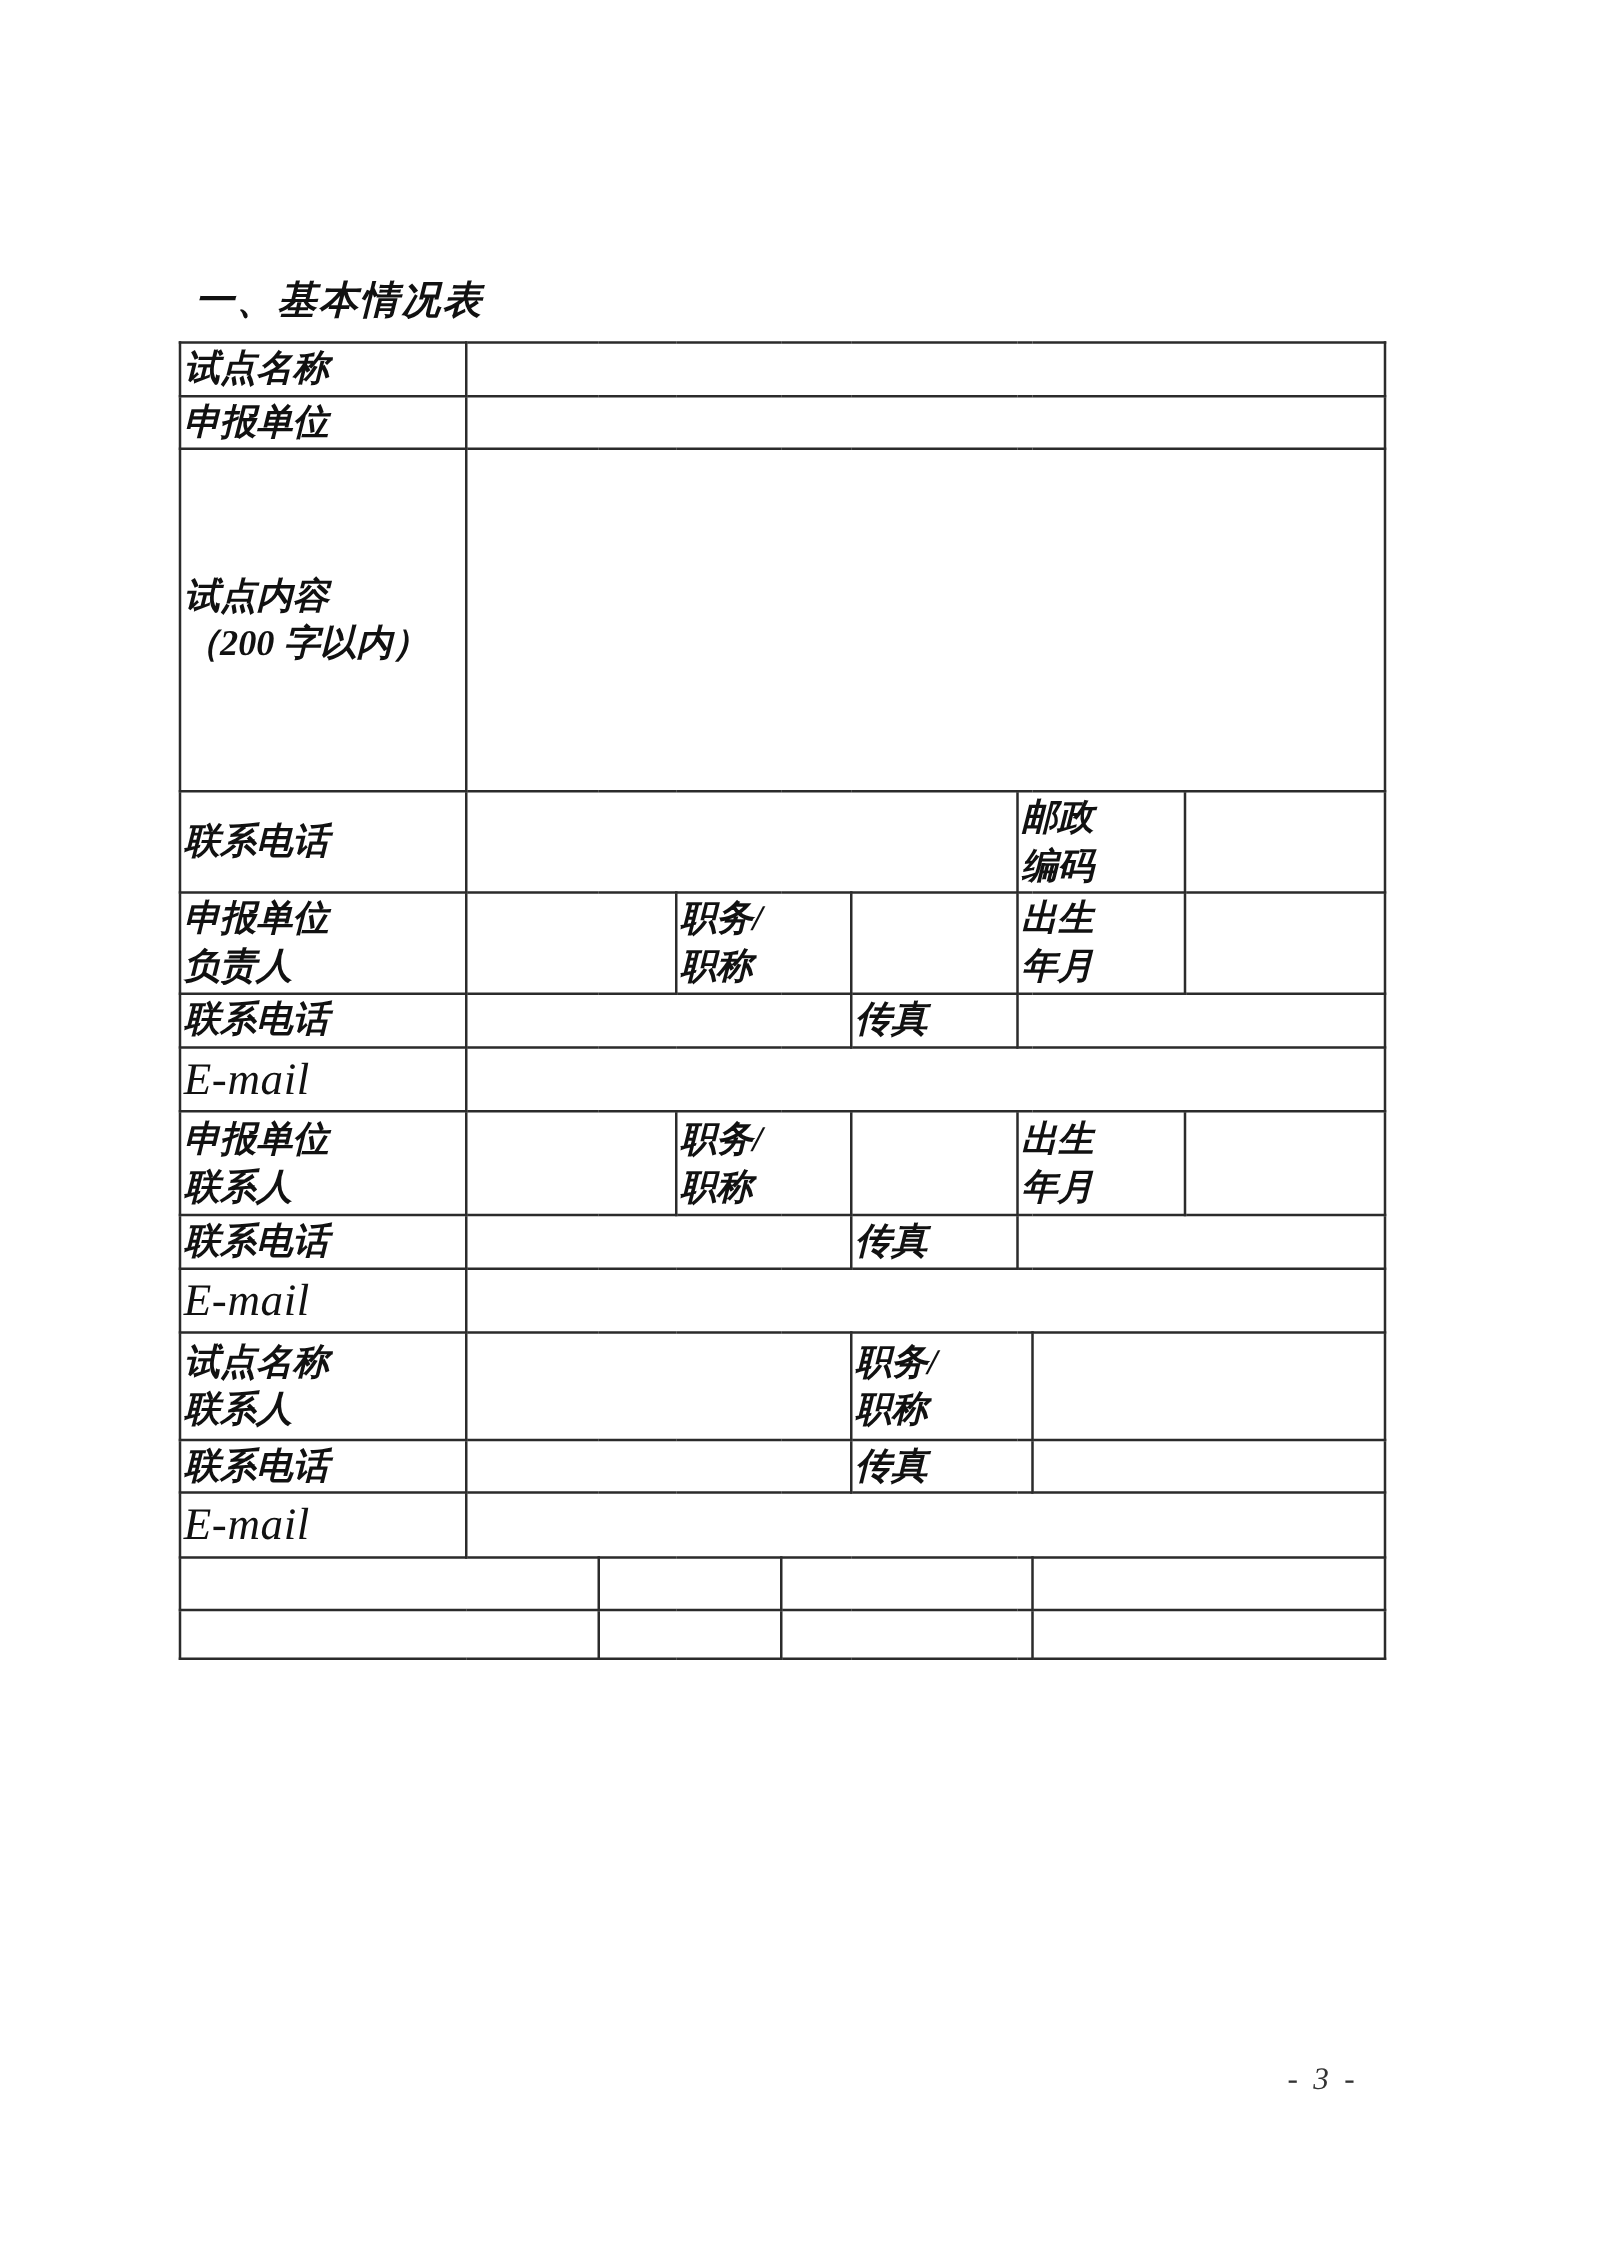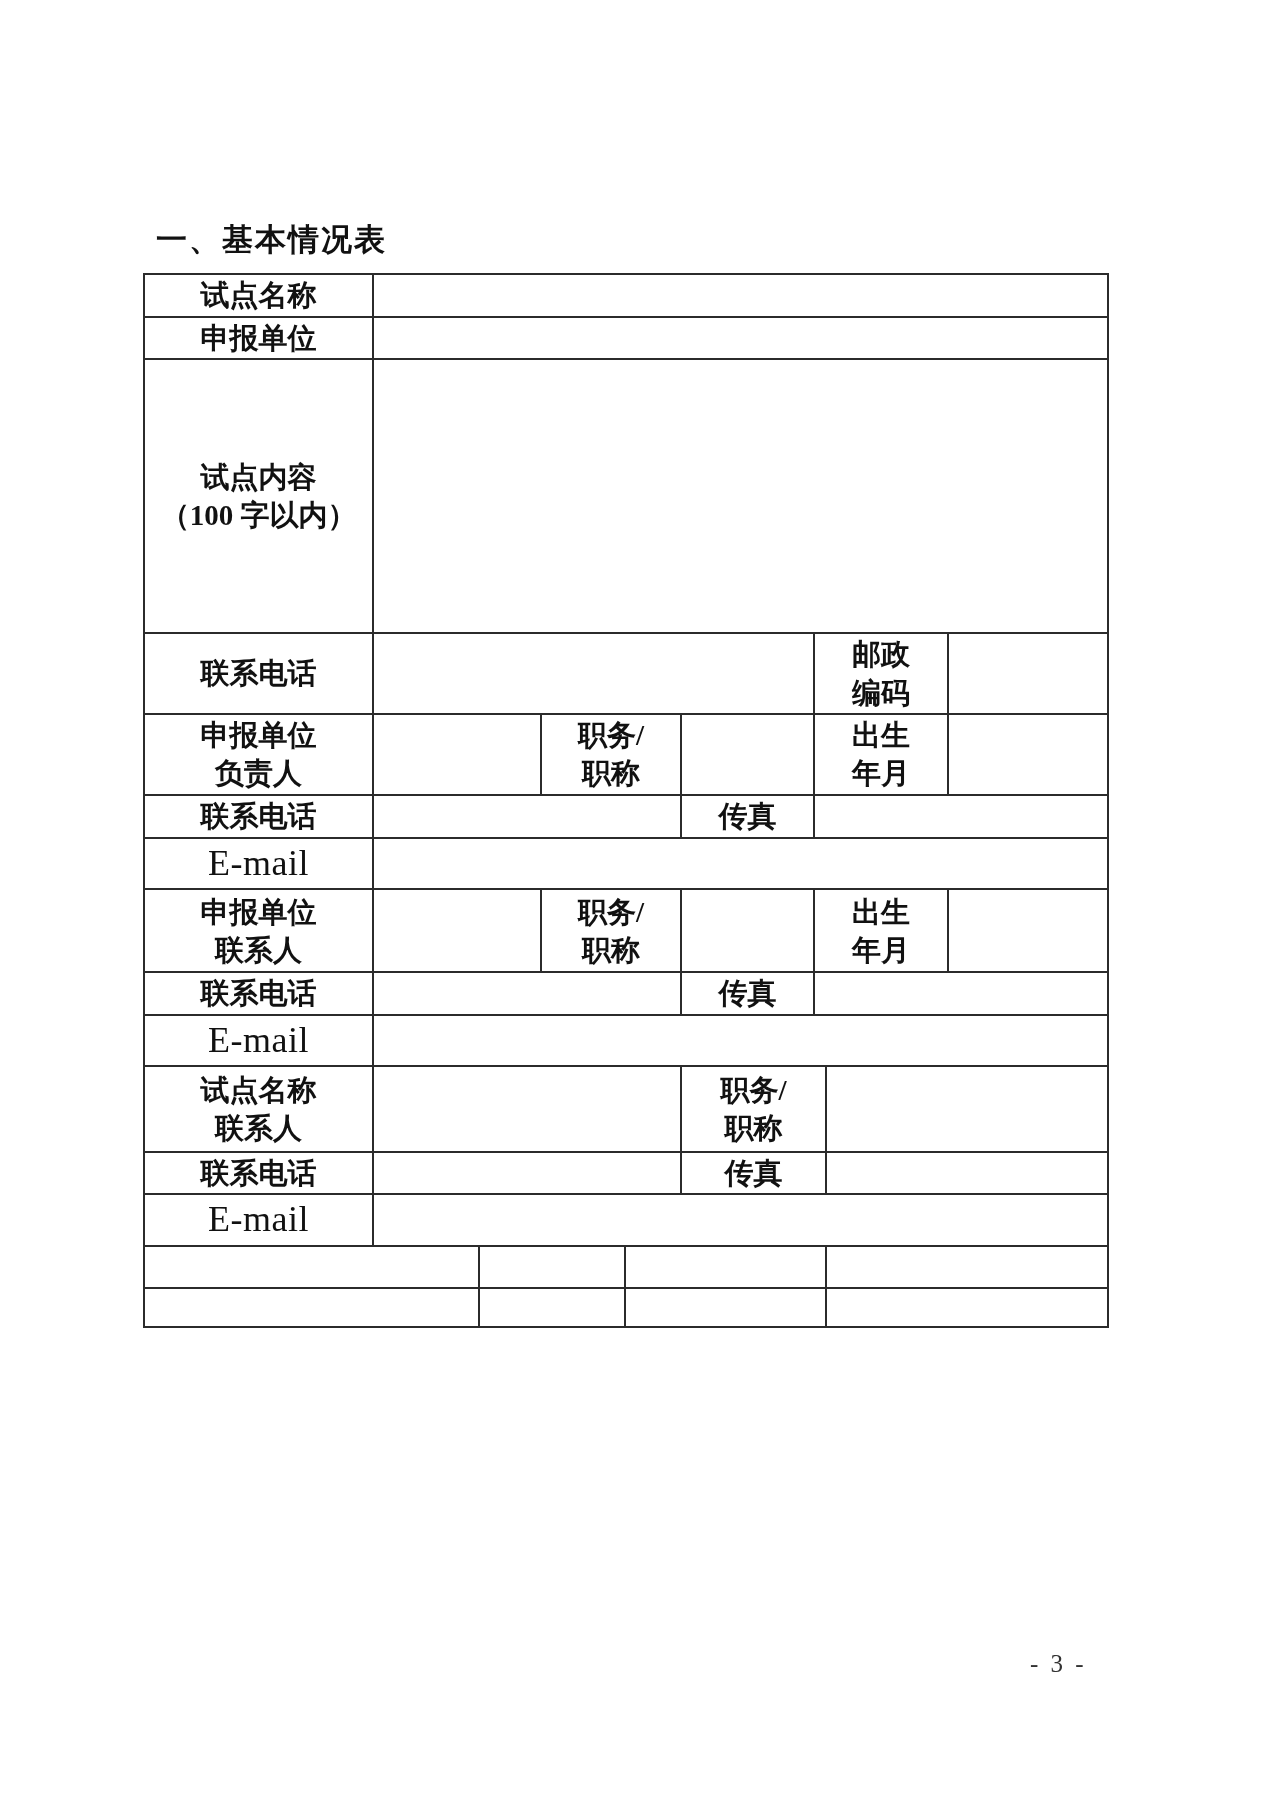--- a/index.html
+++ b/index.html
@@ -8,20 +8,21 @@
     background: #ffffff;
   }
   .sheet {
     position: relative;
     width: 1280px;
     height: 1809px;
     background: #ffffff;
     font-family: "Liberation Serif", "DejaVu Serif", serif;
     color: #141414;
     overflow: hidden;
+    font-style: italic;
   }
   .doc-title {
     position: absolute;
     left: 156px;
     top: 219px;
     font-size: 31px;
     font-weight: 700;
     letter-spacing: 2px;
     white-space: nowrap;
     color: #111111;
@@ -30,21 +31,21 @@
     position: absolute;
     left: 143px;
     top: 273px;
     width: 964px;
     border-collapse: collapse;
     table-layout: fixed;
   }
   table.form td {
     border: 2px solid #2b2b2b;
     padding: 1px 2px;
-    text-align: center;
+    text-align: left;
     vertical-align: middle;
     font-size: 29px;
     line-height: 1.32;
     overflow: hidden;
   }
   td.lbl {
     font-weight: 700;
     white-space: pre-line;
     color: #111111;
   }
@@ -92,21 +93,21 @@
       <td class="field" colspan="8"></td>
     </tr>
 
     <tr style="height:41px">
       <td class="lbl">申报单位</td>
       <td class="field" colspan="8"></td>
     </tr>
 
     <tr style="height:274px">
       <td class="lbl">试点内容
-（100 字以内）</td>
+（200 字以内）</td>
       <td class="field" colspan="8"></td>
     </tr>
 
     <tr style="height:76px">
       <td class="lbl">联系电话</td>
       <td class="field" colspan="5"></td>
       <td class="lbl" colspan="2">邮政
 编码</td>
       <td class="field"></td>
     </tr>

